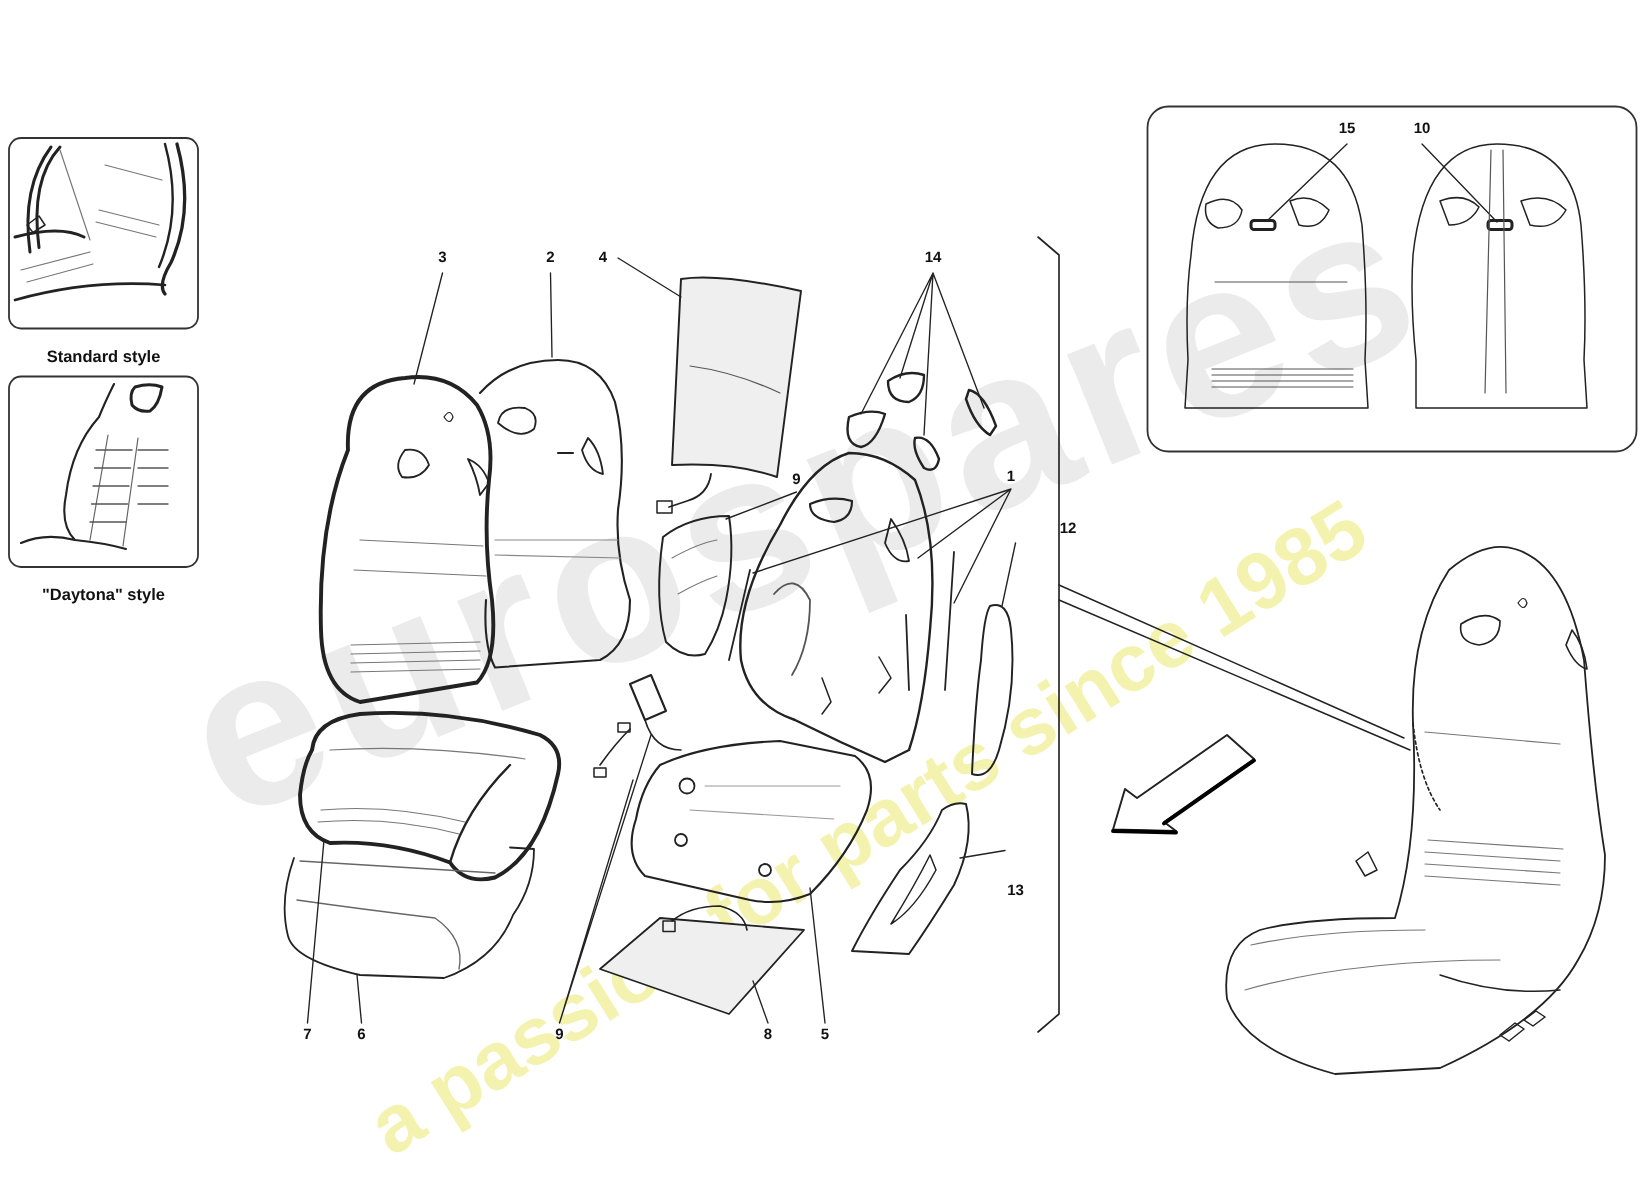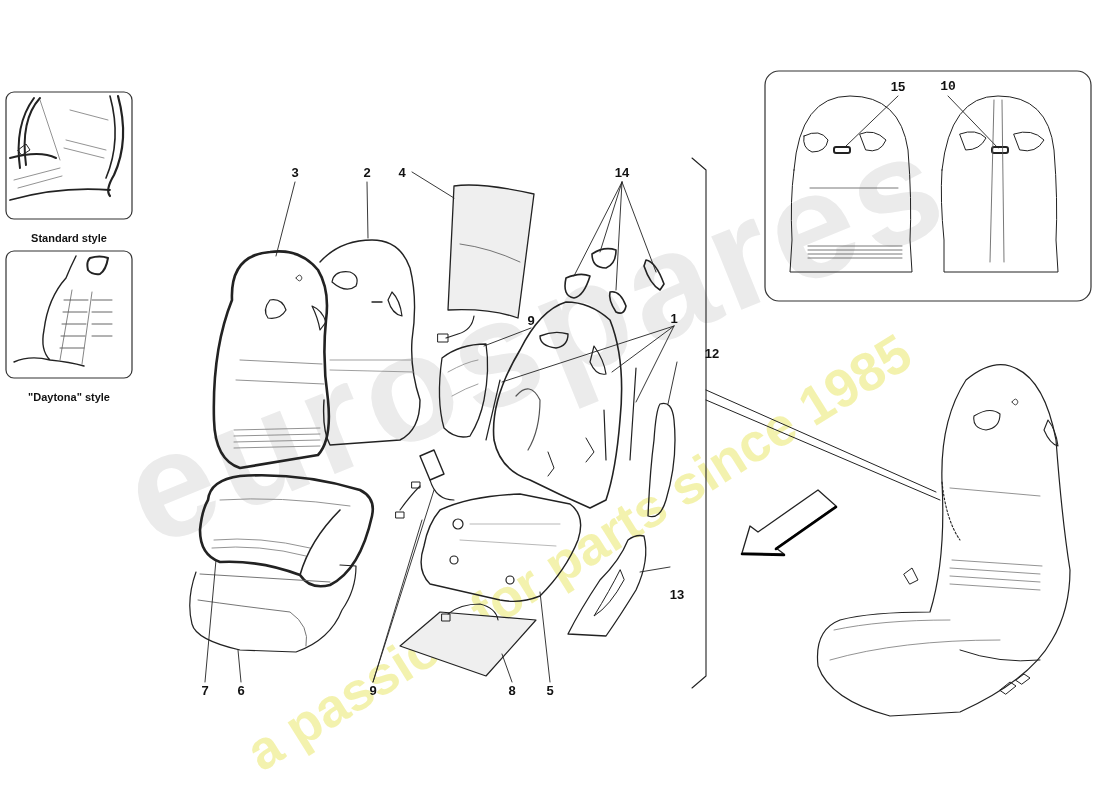--- a/index.html
+++ b/index.html
@@ -1,18 +1,18 @@
 <!DOCTYPE html>
 <html><head>
 <meta charset="utf-8">
 <style>
   html,body{margin:0;padding:0;background:#fff;}
   body{width:1100px;height:800px;position:relative;overflow:hidden;font-family:"Liberation Sans",sans-serif;}
   svg{position:absolute;left:0;top:0;}
-  .lbl{position:absolute;font-weight:bold;font-size:13px;color:#111;transform:translate(-50%,-50%);}
+  .lbl{position:absolute;font-weight:bold;font-size:10px;color:#111;transform:translate(-50%,-50%);}
   .cap{position:absolute;font-weight:bold;font-size:11px;color:#111;background:#fff;padding:0 3px;transform:translate(-50%,-50%);white-space:nowrap;margin-top:19px;}
   .wm{position:absolute;font-weight:bold;white-space:nowrap;pointer-events:none;}
 </style>
 </head>
 <body>
 
 <div class="wm" style="left:100px;top:420px;font-size:150px;color:#ebebeb;transform:rotate(-22deg);transform-origin:left top;letter-spacing:6px;">eurospares</div>
 <div class="wm" style="left:235px;top:730px;font-size:54px;color:#f2f0a0;opacity:.85;transform:rotate(-32deg);transform-origin:left top;">a passion for parts since 1985</div>
 
 <svg width="1100" height="800" viewBox="0 0 1100 800">
@@ -175,18 +175,18 @@
 
 <div class="lbl" style="left:674px;top:318px;">1</div>
 <div class="lbl" style="left:367px;top:172px;">2</div>
 <div class="lbl" style="left:295px;top:172px;">3</div>
 <div class="lbl" style="left:402px;top:172px;">4</div>
 <div class="lbl" style="left:550px;top:690px;">5</div>
 <div class="lbl" style="left:241px;top:690px;">6</div>
 <div class="lbl" style="left:205px;top:690px;">7</div>
 <div class="lbl" style="left:512px;top:690px;">8</div>
 <div class="lbl" style="left:373px;top:690px;">9</div>
-<div class="lbl" style="left:948px;top:86px;font-family:Liberation Mono, monospace;">10</div>
+<div class="lbl" style="left:948px;top:86px;">10</div>
 <div class="lbl" style="left:531px;top:320px;">9</div>
 <div class="lbl" style="left:712px;top:353px;">12</div>
 <div class="lbl" style="left:677px;top:594px;">13</div>
 <div class="lbl" style="left:622px;top:172px;">14</div>
 <div class="lbl" style="left:898px;top:86px;">15</div>
 
 </body></html>

